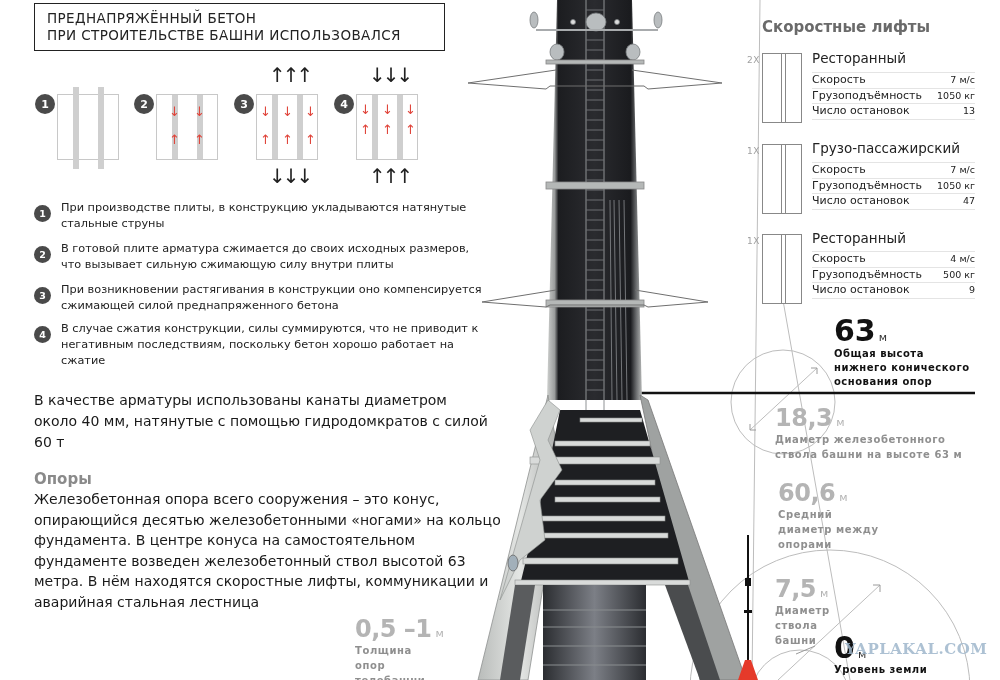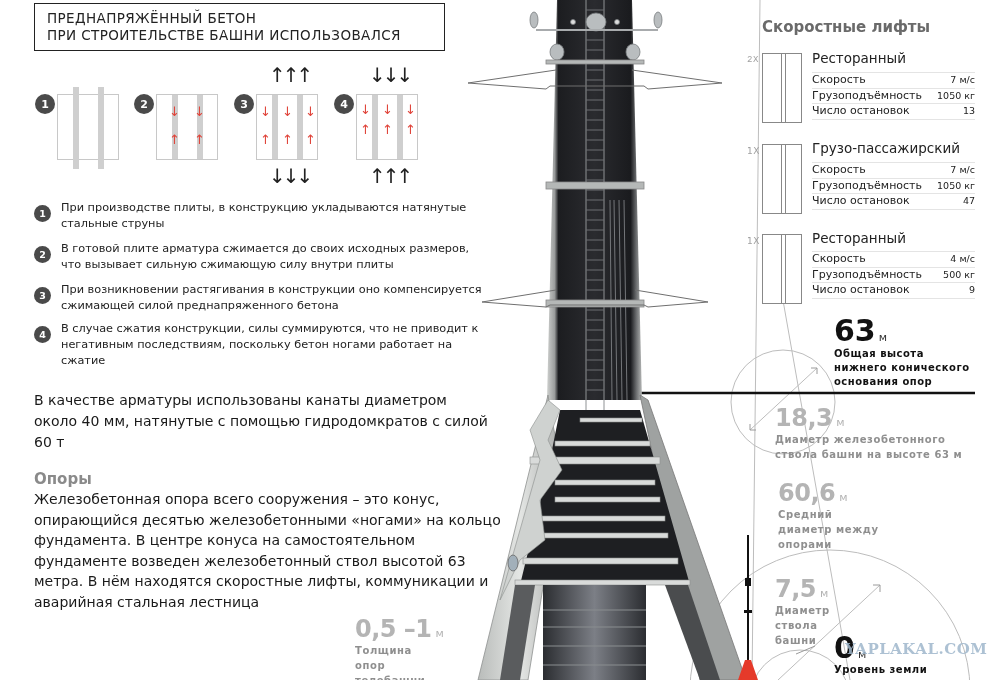--- a/index.html
+++ b/index.html
@@ -282,30 +282,30 @@
 <div class="list-item" style="top:241px;">
   <span class="list-badge">2</span>
   <span class="list-text" style="width:430px;">В готовой плите арматура сжимается до своих исходных размеров, что вызывает сильную сжимающую силу внутри плиты</span>
 </div>
 <div class="list-item" style="top:282px;">
   <span class="list-badge">3</span>
   <span class="list-text" style="width:440px;">При возникновении растягивания в конструкции оно компенсируется сжимающей силой преднапряженного бетона</span>
 </div>
 <div class="list-item" style="top:321px;">
   <span class="list-badge">4</span>
-  <span class="list-text" style="width:420px;">В случае сжатия конструкции, силы суммируются, что не приводит к негативным последствиям, поскольку бетон ногами работает на сжатие</span>
+  <span class="list-text" style="width:420px;">В случае сжатия конструкции, силы суммируются, что не приводит к негативным последствиям, поскольку бетон хорошо работает на сжатие</span>
 </div>
 
 <div class="para-main">В качестве арматуры использованы канаты диаметром около 40 мм, натянутые с помощью гидродомкратов с силой 60 т</div>
 <div class="supports-title">Опоры</div>
 <div class="supports-text">Железобетонная опора всего сооружения – это конус, опирающийся десятью железобетонными «ногами» на кольцо фундамента.  В центре конуса на самостоятельном фундаменте возведен железобетонный ствол высотой 63 метра. В нём находятся скоростные лифты, коммуникации и аварийная стальная лестница</div>
 
 <div class="lifts-title">Скоростные лифты</div>
 
-<div class="lift-count" style="left:747px;top:55px;font-family:Liberation Mono, monospace;">2X</div>
+<div class="lift-count" style="left:747px;top:55px;">2X</div>
 <div class="lift-icon" style="left:762px;top:53px;"></div>
 <div class="lift-name" style="left:812px;top:50px;">Ресторанный</div>
 <div class="lift-table" style="left:812px;top:72px;">
   <div class="lift-row">
       <span>Скорость</span>
       <span class="val">7 м/с</span>
     </div>
   <div class="lift-row">
       <span>Грузоподъёмность</span>
       <span class="val">1050 кг</span>

